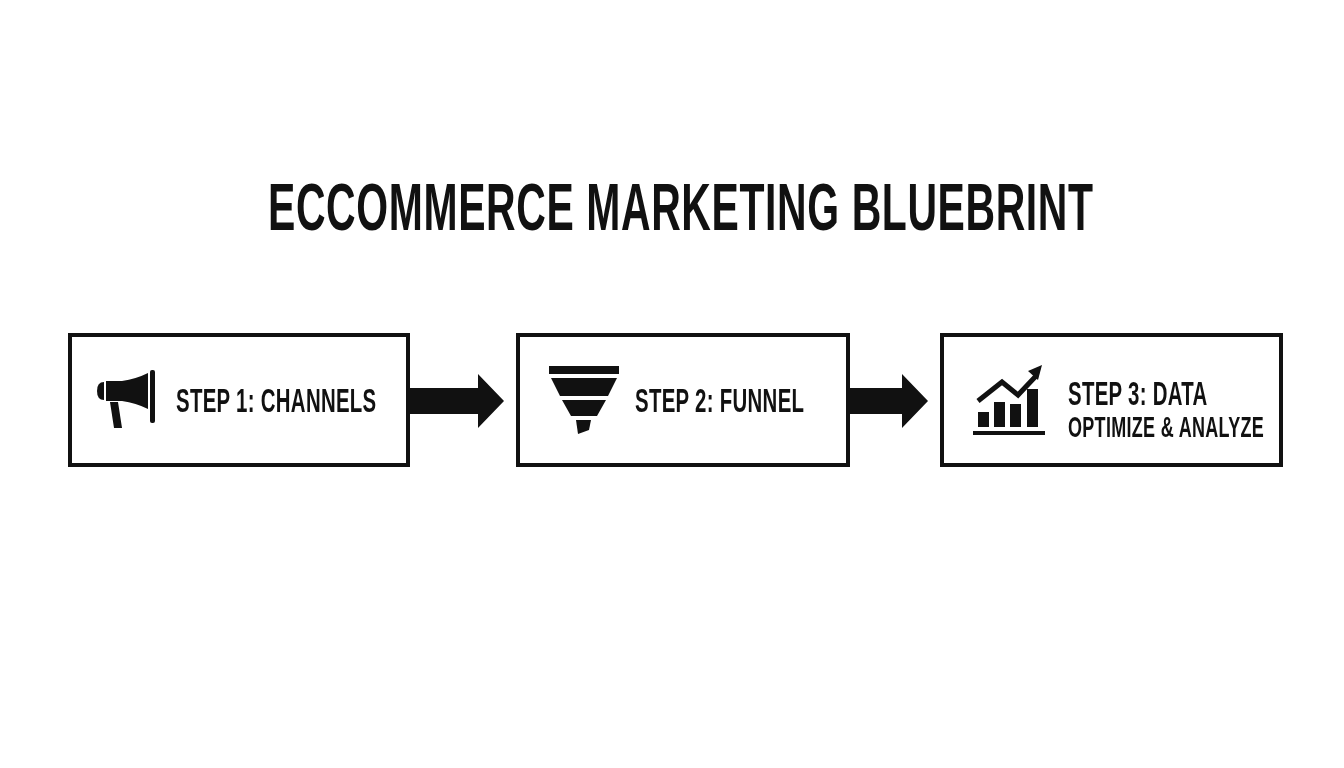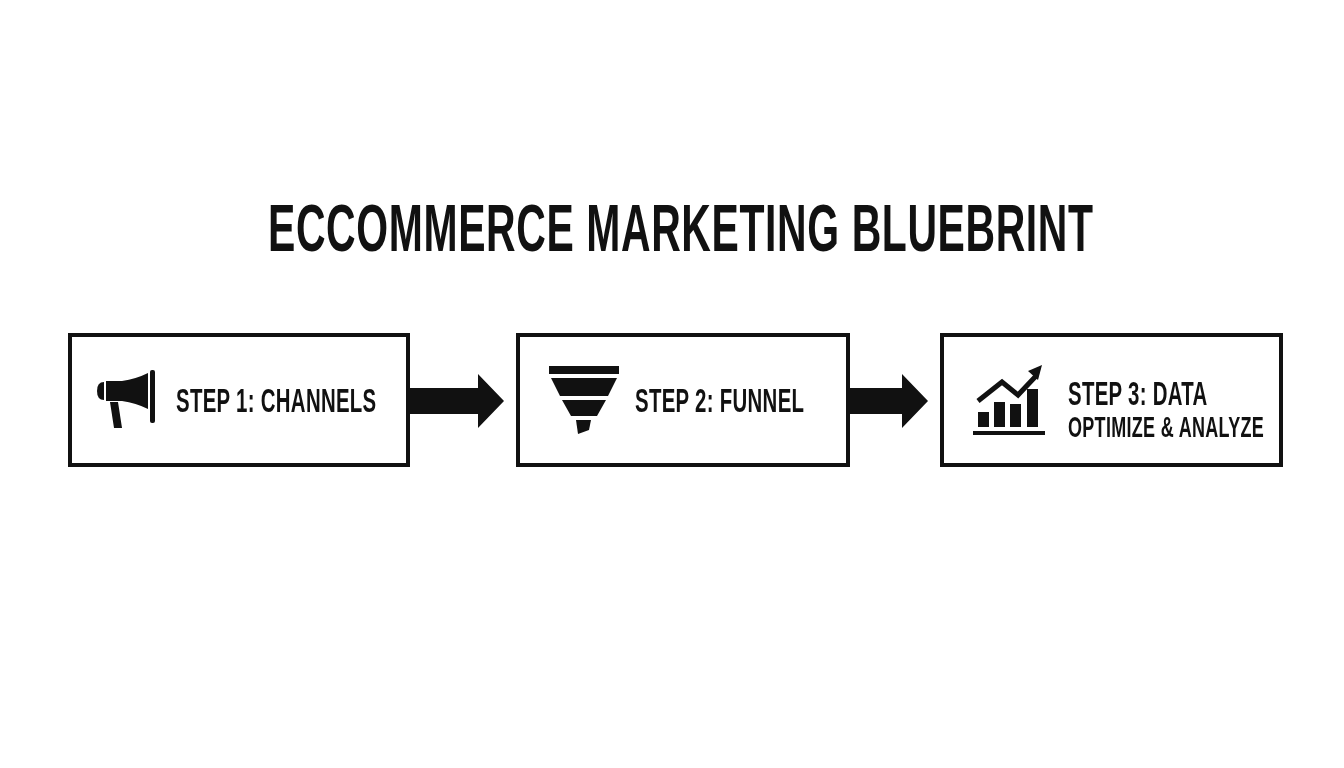--- a/index.html
+++ b/index.html
@@ -11,21 +11,21 @@
       width: 1344px;
       height: 768px;
       position: relative;
       overflow: hidden;
       font-family: "Liberation Sans", "DejaVu Sans", sans-serif;
       color: #111111;
     }
     .title {
       position: absolute;
       left: 272px;
-      top: 197px;
+      top: 176px;
       width: 818px;
       height: 62px;
       display: flex;
       align-items: center;
       justify-content: center;
       white-space: nowrap;
       text-align: center;
     }
     .title span {
       display: inline-block;

